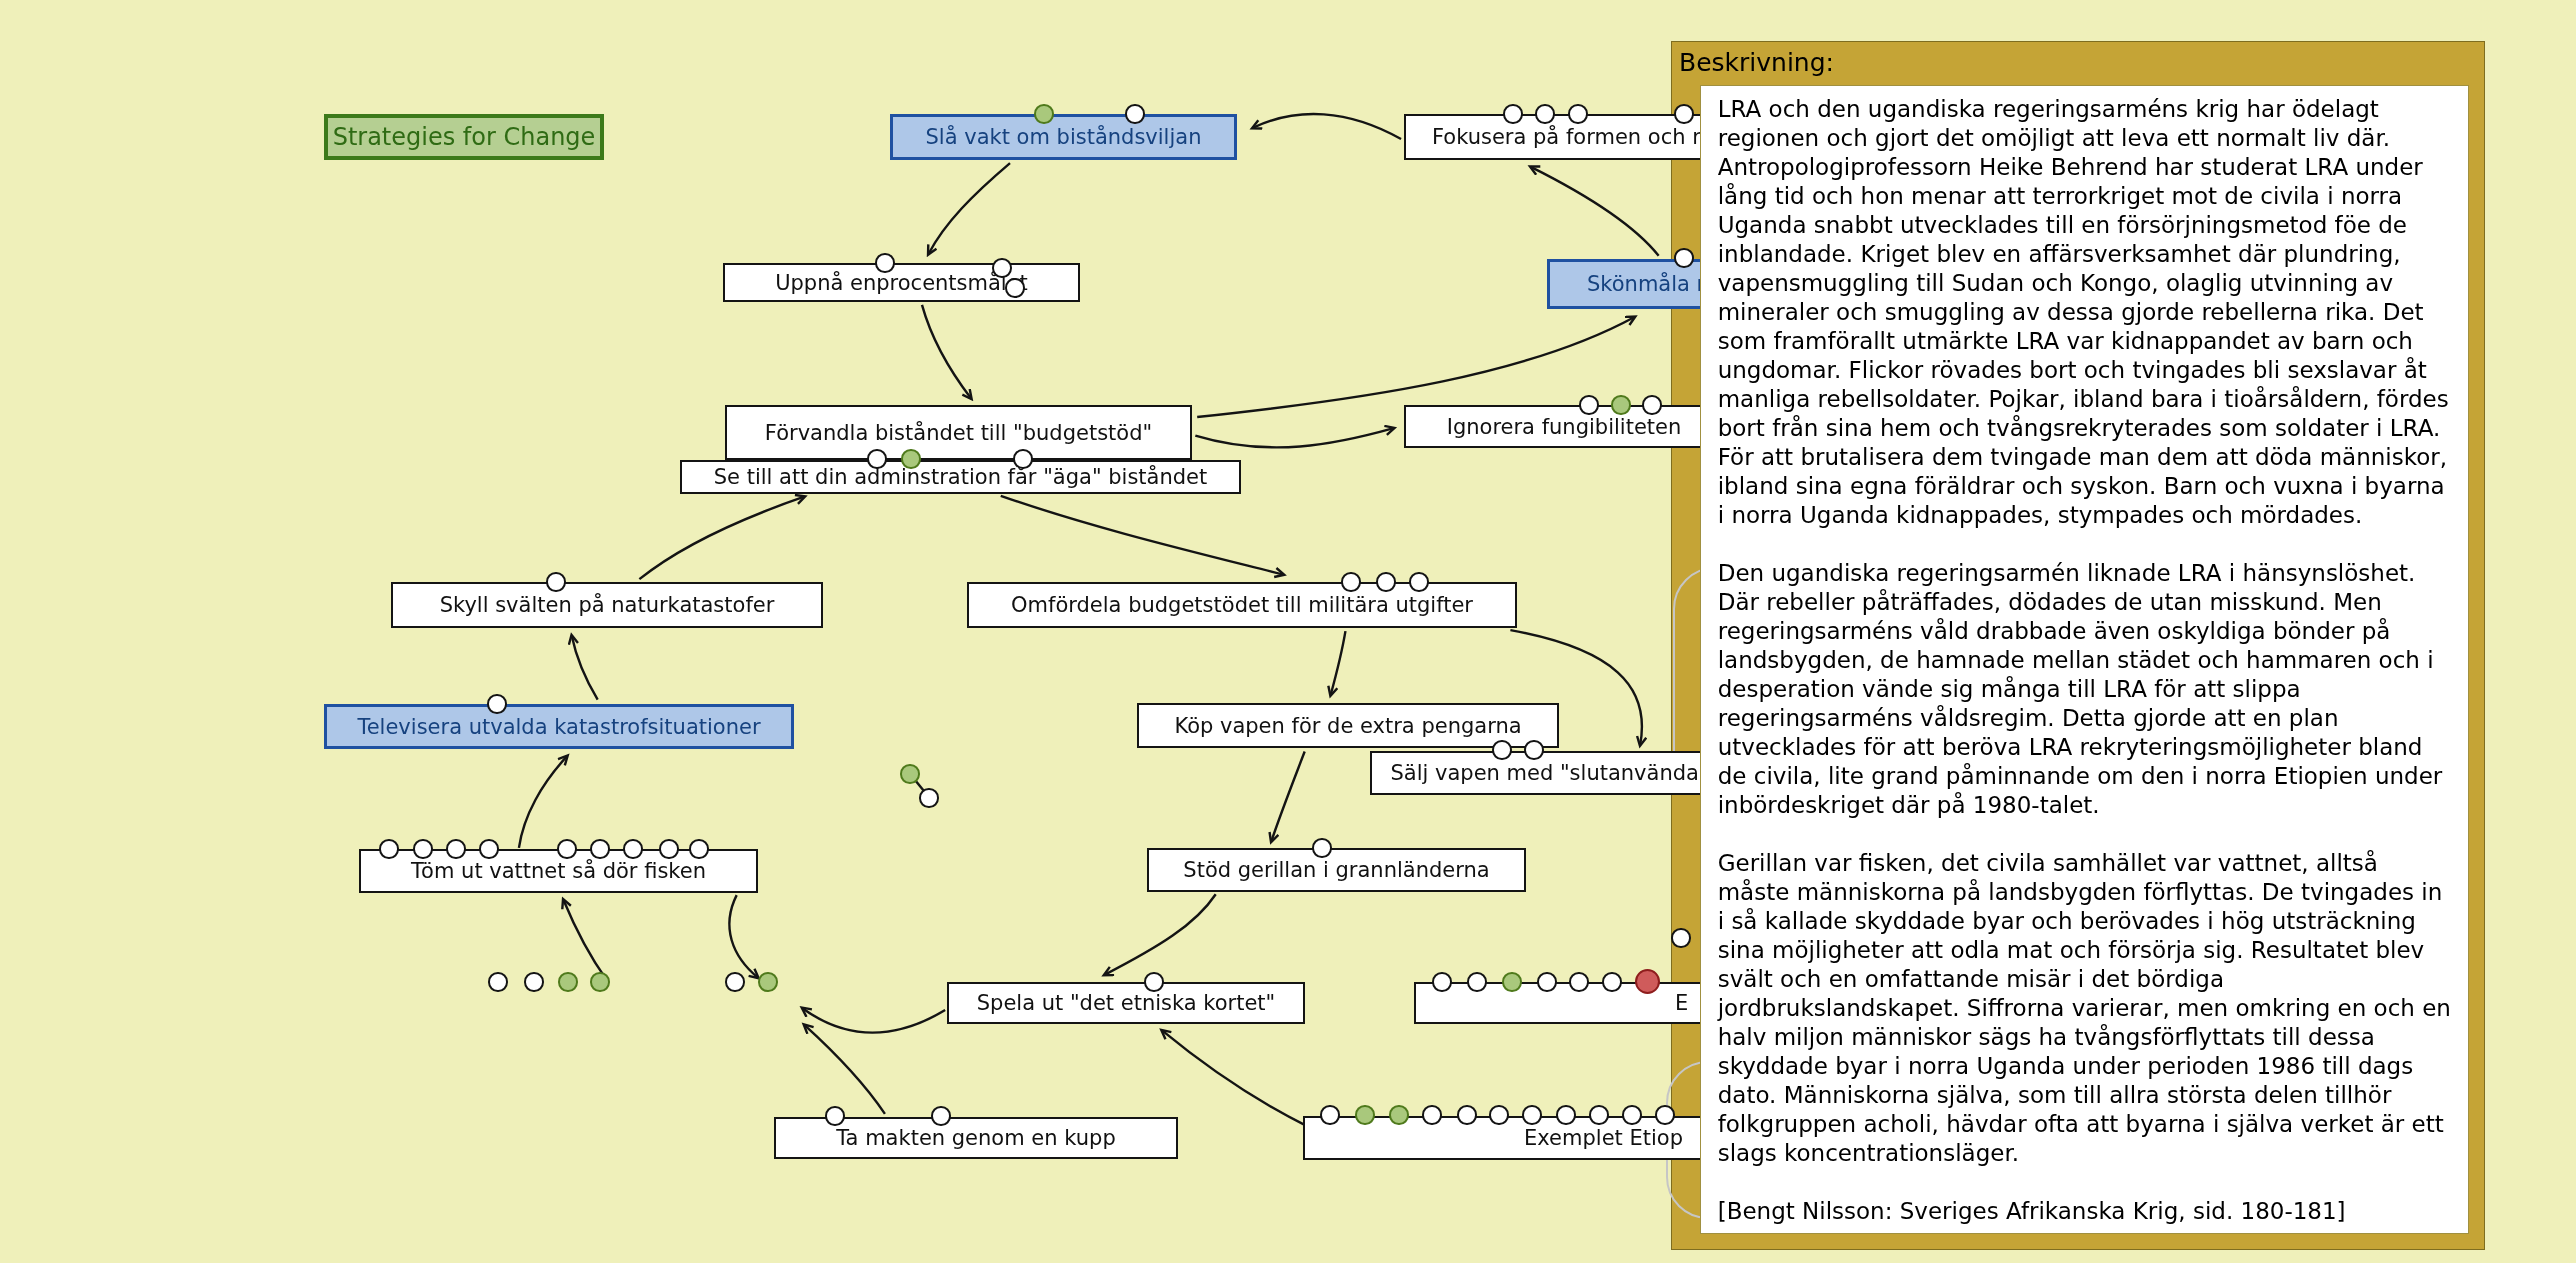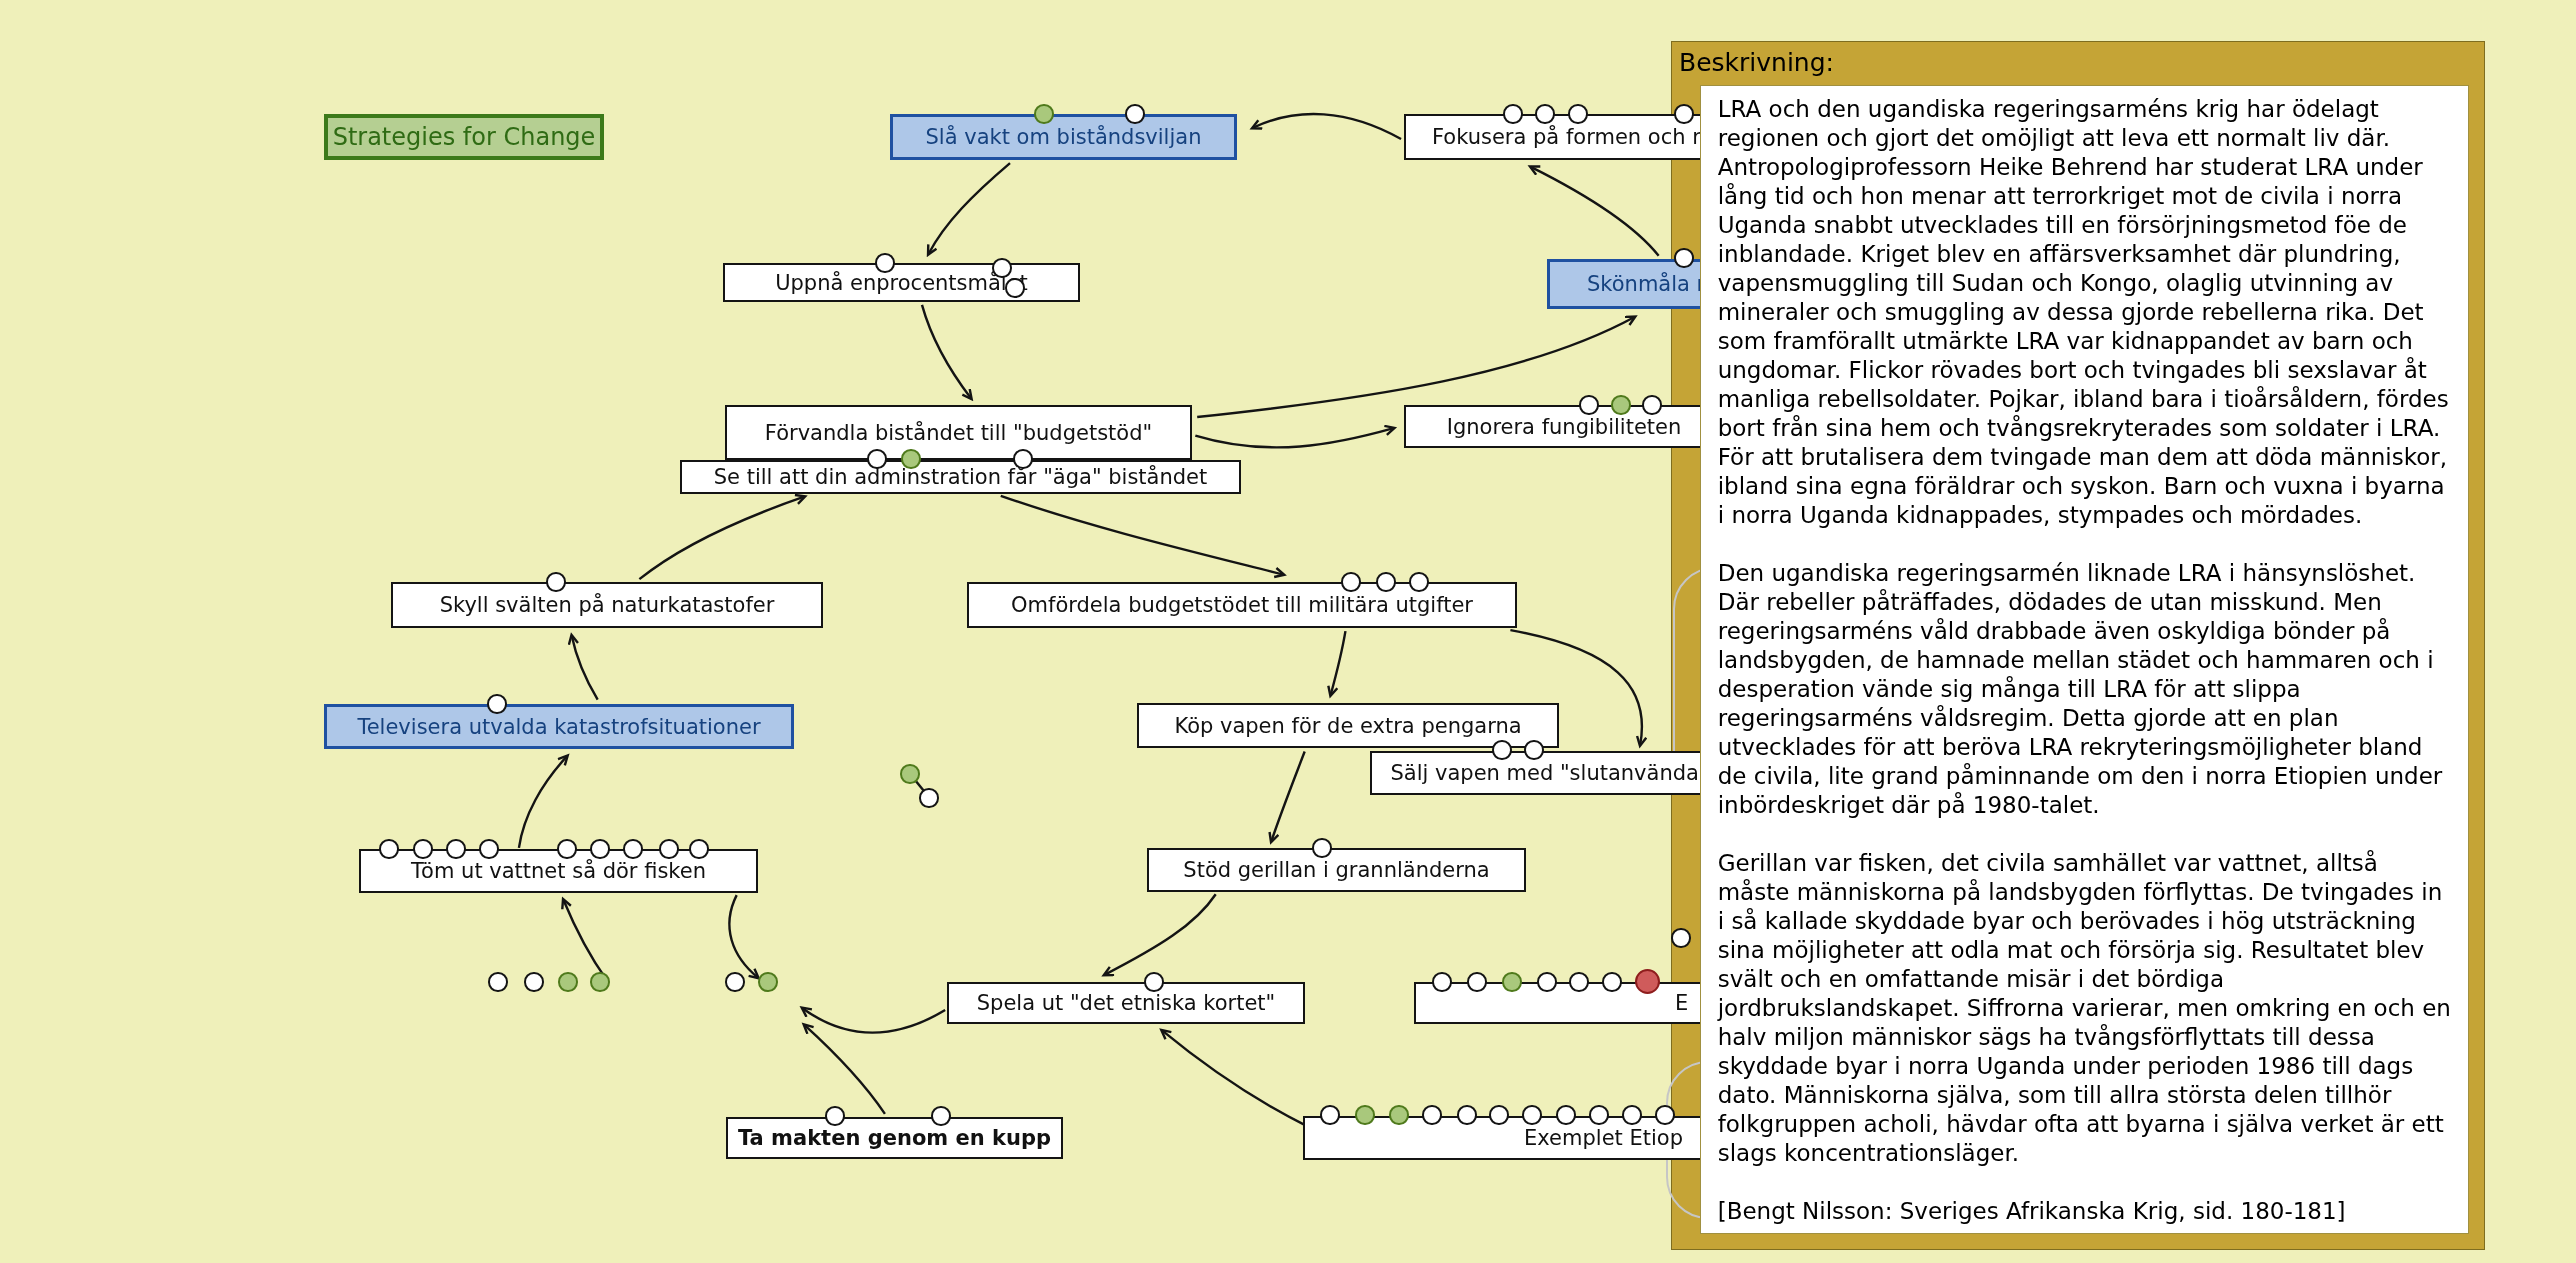--- a/index.html
+++ b/index.html
@@ -159,21 +159,21 @@
 
 
   <div class="node" style="left:947px;top:982px;width:358px;height:42px;">
     <span class="nlabel">Spela ut "det etniska kortet"</span>
   </div>
 
   <div class="node" style="left:1414px;top:982px;width:519px;height:42px;justify-content:flex-start;padding-left:259px;">
     <span class="nlabel">E</span>
   </div>
 
-  <div class="node" style="left:726px;top:1117px;width:337px;height:42px;font-weight:bold;">
+  <div class="node" style="left:774px;top:1117px;width:404px;height:42px;">
     <span class="nlabel">Ta makten genom en kupp</span>
   </div>
 
   <div class="node" style="left:1303px;top:1116px;width:541px;height:44px;justify-content:flex-end;padding-right:159px;">
     <span class="nlabel">Exemplet Etiop</span>
   </div>
 
   <div class="handle green" style="left:1034px;top:104px;"></div>
   <div class="handle" style="left:1125px;top:104px;"></div>
 

